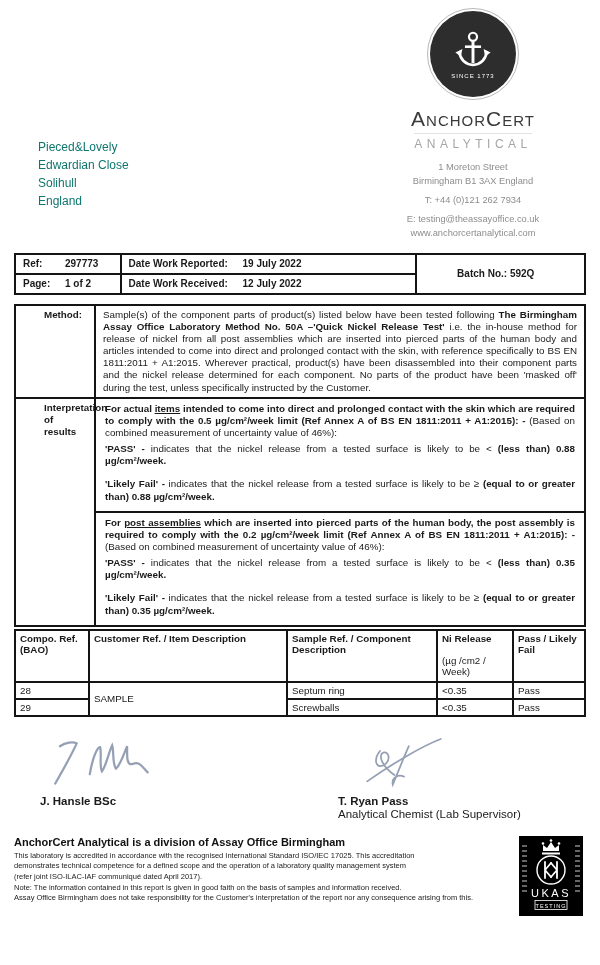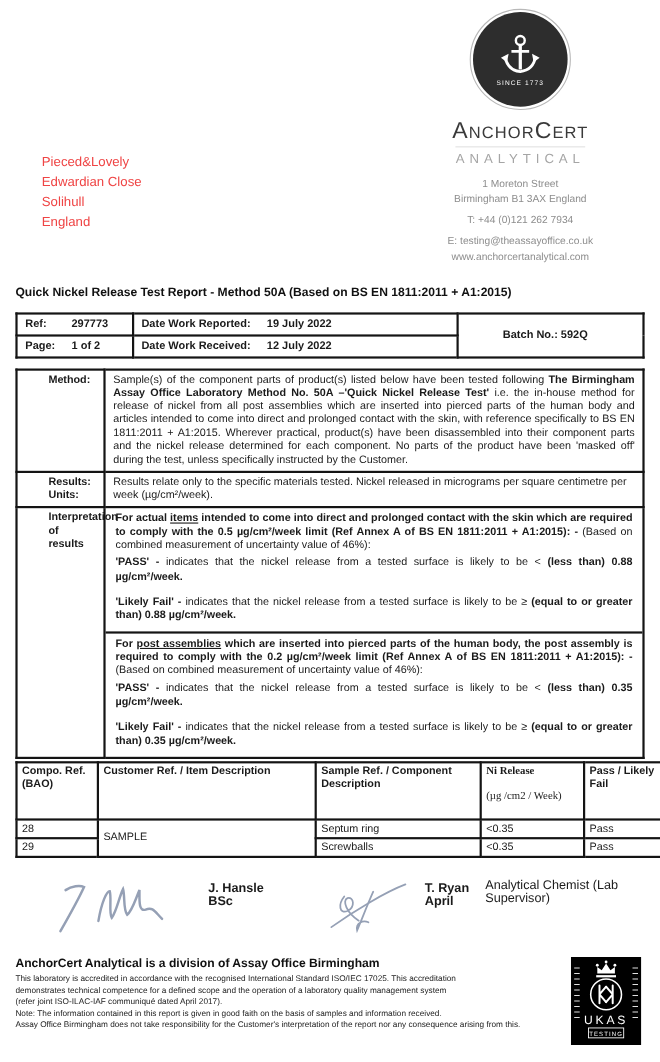--- a/index.html
+++ b/index.html
@@ -2,21 +2,21 @@
 <html><head>
 <meta charset="utf-8">
 <style>
   * { box-sizing: border-box; margin: 0; padding: 0; }
   html,body { width:600px; background:#fff; }
   body { height:965px; overflow:hidden; font-family:"Liberation Sans", sans-serif; color:#1a1a1a; }
   .page { padding: 8px 14px 0 14px; width:600px; }
 
   
   .header { display:flex; justify-content:space-between; align-items:flex-start; min-height:224px; }
-  .recipient { margin-top:130px; margin-left:24px; font-size:12px; line-height:1.5; color:#ef4444; }
+  .recipient { margin-top:130px; margin-left:24px; font-size:12px; line-height:1.5; color:#0f766e; }
   .brandcol { width:170px; display:flex; flex-direction:column; align-items:center; margin-right:28px; }
   .logo-ring { width:92px; height:92px; border-radius:50%; border:1px solid #b8b8b8; padding:2px; background:#fff; }
   .logo-circle { width:100%; height:100%; border-radius:50%; background:#2d2d2d; display:flex; flex-direction:column; align-items:center; justify-content:center; }
   .anchor-svg { width:44px; height:44px; margin-top:4px; }
   .since { color:#fff; font-size:6px; letter-spacing:1px; margin-top:1px; margin-bottom:6px; white-space:nowrap; }
   .brand { margin-top:8px; font-size:21px; letter-spacing:1px; color:#3a3a3a; font-variant:small-caps; line-height:1; }
   .analytical { margin-top:4px; padding-top:4px; border-top:1px solid #e2e2e2; font-size:12px; letter-spacing:4.5px; color:#a5a5a5; line-height:1;text-align:center; }
   .contact { margin-top:11px; text-align:center; font-size:9.3px; color:#8d8d8d; line-height:1.5; white-space:nowrap; }
   .contact .cgap { margin-top:5px; }
 
@@ -40,27 +40,27 @@
   .interp-cell { padding:0 !important; }
   .ibox { padding:4px 9px; }
   .ibox + .ibox { border-top:2px solid #141414; }
   .ibox p { margin:0 0 4px 0; text-align:justify; }
   .ibox p.spaced { margin-top:11px; }
 
   
   .resultstable { margin-top:2px; width:572px; font-size:9.8px; text-align:left; }
   .resultstable td { border:2px solid #141414; padding:2px 4px; vertical-align:top; }
   .resultstable .hrow td { font-weight:700; height:52px; }
-  .rc1 { width:74px; } .rc2 { width:198px; } .rc3 { width:150px; } .rc4 { width:94px;font-family:Liberation Serif, serif; } .rc5 { width:72px; }
+  .rc1 { width:74px; } .rc2 { width:198px; } .rc3 { width:150px; } .rc4 { width:76px; } .rc5 { width:72px; }
   .unit { font-weight:400; margin-top:11px; }
   .drow td { font-weight:400; height:17px; vertical-align:middle; }
 
   
   .sigs { display:flex; margin-top:18px; }
-  .sigblock { display:flex; flex-direction:row; }
+  .sigblock { display:flex; flex-direction:column; }
   .sb1 { margin-left:26px; width:282px; }
   .sb2 { margin-left:16px; }
   .sig-img { height:56px; }
   .sb2 .sig-img { margin-left:10px; }
   .sig-name { font-weight:700; font-size:11.5px; margin-top:4px; }
   .sig-role { font-size:11.5px; margin-top:1px; }
 
   
   .footer { margin-top:16px; display:flex; }
   .footer-text { flex:1; padding-right:8px; }
@@ -99,21 +99,20 @@
       <div class="contact">
         <div>1 Moreton Street</div>
         <div>Birmingham B1 3AX England</div>
         <div class="cgap">T: +44 (0)121 262 7934</div>
         <div class="cgap">E: testing@theassayoffice.co.uk</div>
         <div>www.anchorcertanalytical.com</div>
       </div>
     </div>
   </div>
 
-  <div class="title">Quick Nickel Release Test Report - Method 50A (Based on BS EN 1811:2011 + A1:2015)</div>
 
   <table class="reftable">
     <tbody>
         <tr>
       <td class="c1">
         <div class="kv kv-s">
               <span class="k">Ref:</span>
               <span>297773</span>
             </div>
       </td>
@@ -142,27 +141,20 @@
       </td>
     </tr>
   </tbody>
     </table>
 
   <table class="maintable">
     <tbody>
         <tr>
       <td class="lbl">Method:</td>
       <td class="justify"><span>Sample(s) of the component parts of product(s) listed below have been tested following </span><span style="font-weight: 700;">The Birmingham Assay Office Laboratory Method No. 50A –'Quick Nickel Release Test'</span><span> i.e. the in-house method for release of nickel from all post assemblies which are inserted into pierced parts of the human body and articles intended to come into direct and prolonged contact with the skin, with reference specifically to BS EN 1811:2011 + A1:2015. Wherever practical, product(s) have been disassembled into their component parts and the nickel release determined for each component. No parts of the product have been 'masked off' during the test, unless specifically instructed by the Customer.</span></td>
-    </tr>
-    <tr>
-      <td class="lbl">
-            <div>Results:</div>
-            <div>Units:</div>
-          </td>
-      <td>Results relate only to the specific materials tested. Nickel released in micrograms per square centimetre per week (µg/cm²/week).</td>
     </tr>
     <tr>
       <td class="lbl">
             <div>Interpretation</div>
             <div>of results</div>
           </td>
       <td class="interp-cell">
         <div class="ibox">
           <p><span style="font-weight: 700;">For actual </span><span style="font-weight: 700; text-decoration: underline;">items</span><span style="font-weight: 700;"> intended to come into direct and prolonged contact with the skin which are required to comply with the 0.5 µg/cm²/week limit (Ref Annex A of BS EN 1811:2011 + A1:2015): - </span><span>(Based on combined measurement of uncertainty value of 46%):</span></p>
           <p><span style="font-weight: 700;">'PASS' - </span><span>indicates that the nickel release from a tested surface is likely to be &lt; </span><span style="font-weight: 700;">(less than) 0.88 µg/cm²/week.</span></p>
@@ -220,21 +212,21 @@
       <div class="sig-name">J. Hansle BSc</div>
     </div>
     <div class="sigblock sb2">
       <svg class="sig-img" viewBox="0 0 130 70" width="120" height="60" aria-hidden="true">
         <g fill="none" stroke="#95a0b5" stroke-width="2.2" stroke-linecap="round">
           <path d="M14 58 C42 38 82 14 106 5"></path>
           <path d="M30 20 C22 30 24 42 34 38 C44 33 42 20 34 22 C27 25 33 40 48 50"></path>
           <path d="M66 14 C58 32 52 48 46 62 C44 53 53 49 60 52"></path>
         </g>
       </svg>
-      <div class="sig-name">T. Ryan April</div>
+      <div class="sig-name">T. Ryan Pass</div>
       <div class="sig-role">Analytical Chemist (Lab Supervisor)</div>
     </div>
   </div>
 
   <div class="footer">
     <div class="footer-text">
       <div class="footer-head">AnchorCert Analytical is a division of Assay Office Birmingham</div>
       <div class="footer-lines">
           <div>This laboratory is accredited in accordance with the recognised International Standard ISO/IEC 17025. This accreditation</div>
           <div>demonstrates technical competence for a defined scope and the operation of a laboratory quality management system</div>

